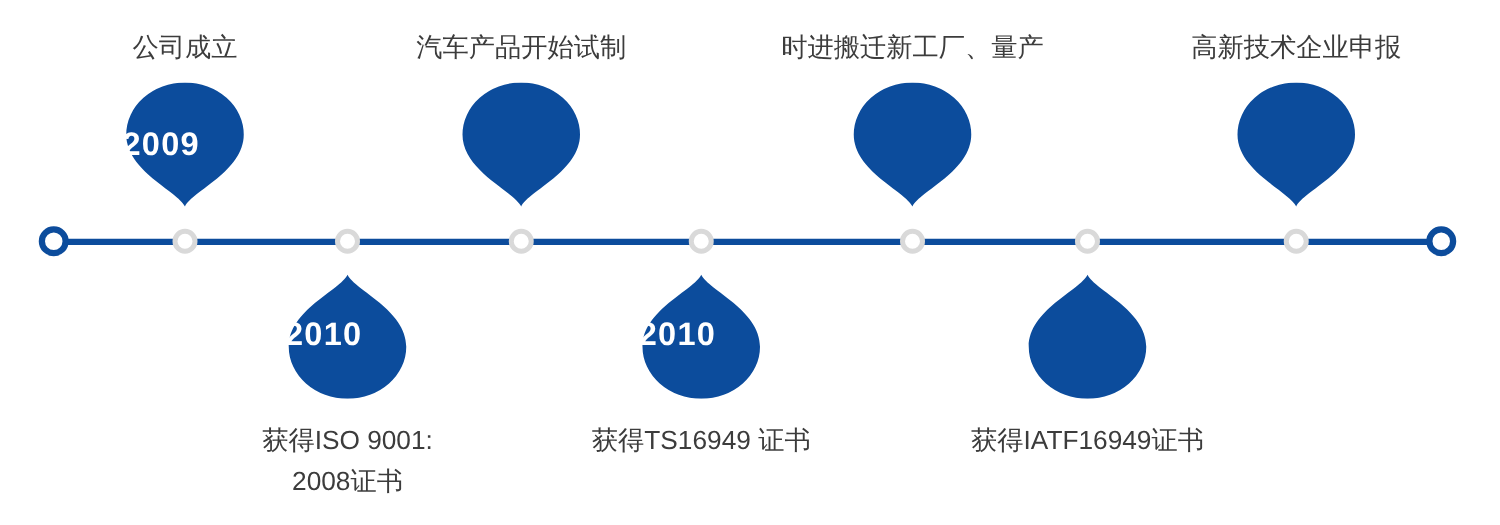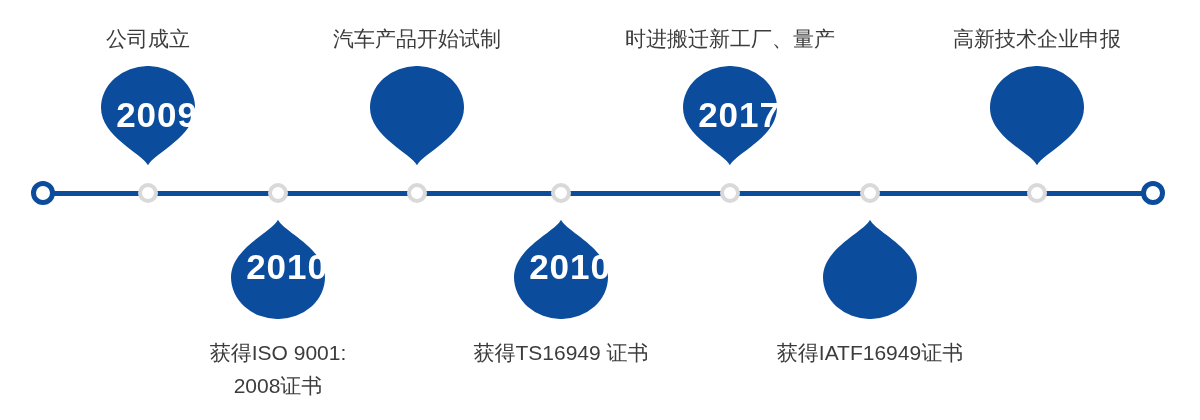--- a/index.html
+++ b/index.html
@@ -19,22 +19,22 @@
     position:absolute;left:-10px;top:183px;width:20px;height:20px;box-sizing:border-box;
     border:4px solid var(--ring,#d9d9d9);background:#fff;border-radius:50%;
   }
   .balloon{position:absolute;left:-50px;width:100px;height:101px;}
   .event.top .balloon{top:66px}
   .event.bottom .balloon{top:218px}
   .balloon svg{display:block;width:100%;height:100%;}
   .event.bottom .balloon svg{transform:rotate(180deg);}
   .balloon path{fill:var(--accent,#0c4c9c);}
   .year{
-    position:absolute;left:0;right:0;top:33px;height:32px;line-height:32px;text-align:right;
-    color:var(--year,#ffffff);font-weight:700;font-size:35px;letter-spacing:1px;
+    position:absolute;left:0;right:0;top:33px;height:32px;line-height:32px;text-align:left;
+    color:var(--year,#ffffff);font-weight:700;font-size:26px;letter-spacing:1px;
   }
   .title{
     position:absolute;left:-210px;width:420px;text-align:center;color:var(--text,#3c3c3c);
     font-size:21px;line-height:33px;white-space:pre-line;font-weight:500;
   }
   .event.top .title{top:22px}
   .event.bottom .title{top:336px}
 </style>
 </head>
 <body>
@@ -88,21 +88,20 @@
     </div>
     <div class="node"></div>
   </div>
 
   <div class="event top" style="left:730px">
     <div class="title">时进搬迁新工厂、量产</div>
     <div class="balloon">
       <svg viewBox="0 0 100 114" preserveAspectRatio="none">
         <path d="M50 112 C44 98 3 80 3 47 A47 47 0 1 1 97 47 C97 80 56 98 50 112 Z"></path>
       </svg>
-      <span class="year">2017</span>
     </div>
     <div class="node"></div>
   </div>
 
   <div class="event bottom" style="left:870px">
     <div class="title">获得IATF16949证书</div>
     <div class="balloon">
       <svg viewBox="0 0 100 114" preserveAspectRatio="none">
         <path d="M50 112 C44 98 3 80 3 47 A47 47 0 1 1 97 47 C97 80 56 98 50 112 Z"></path>
       </svg>

